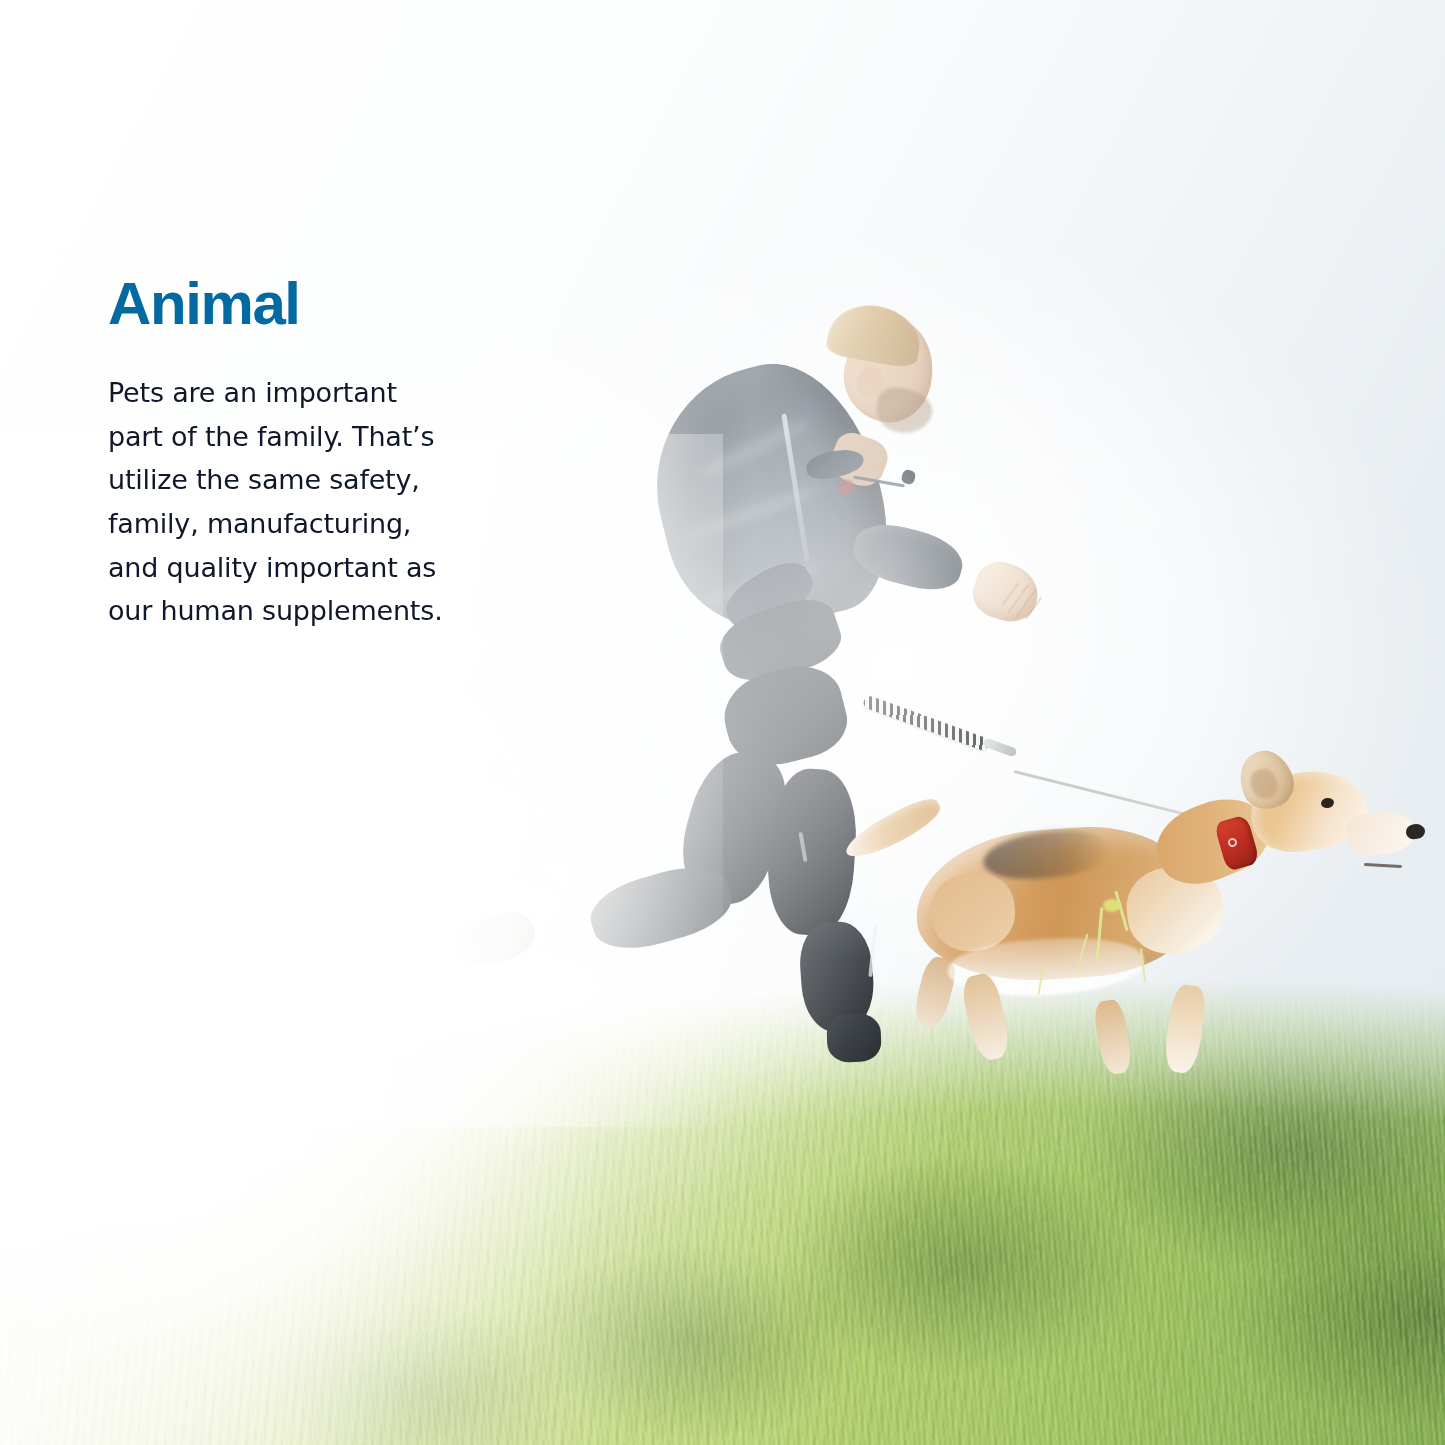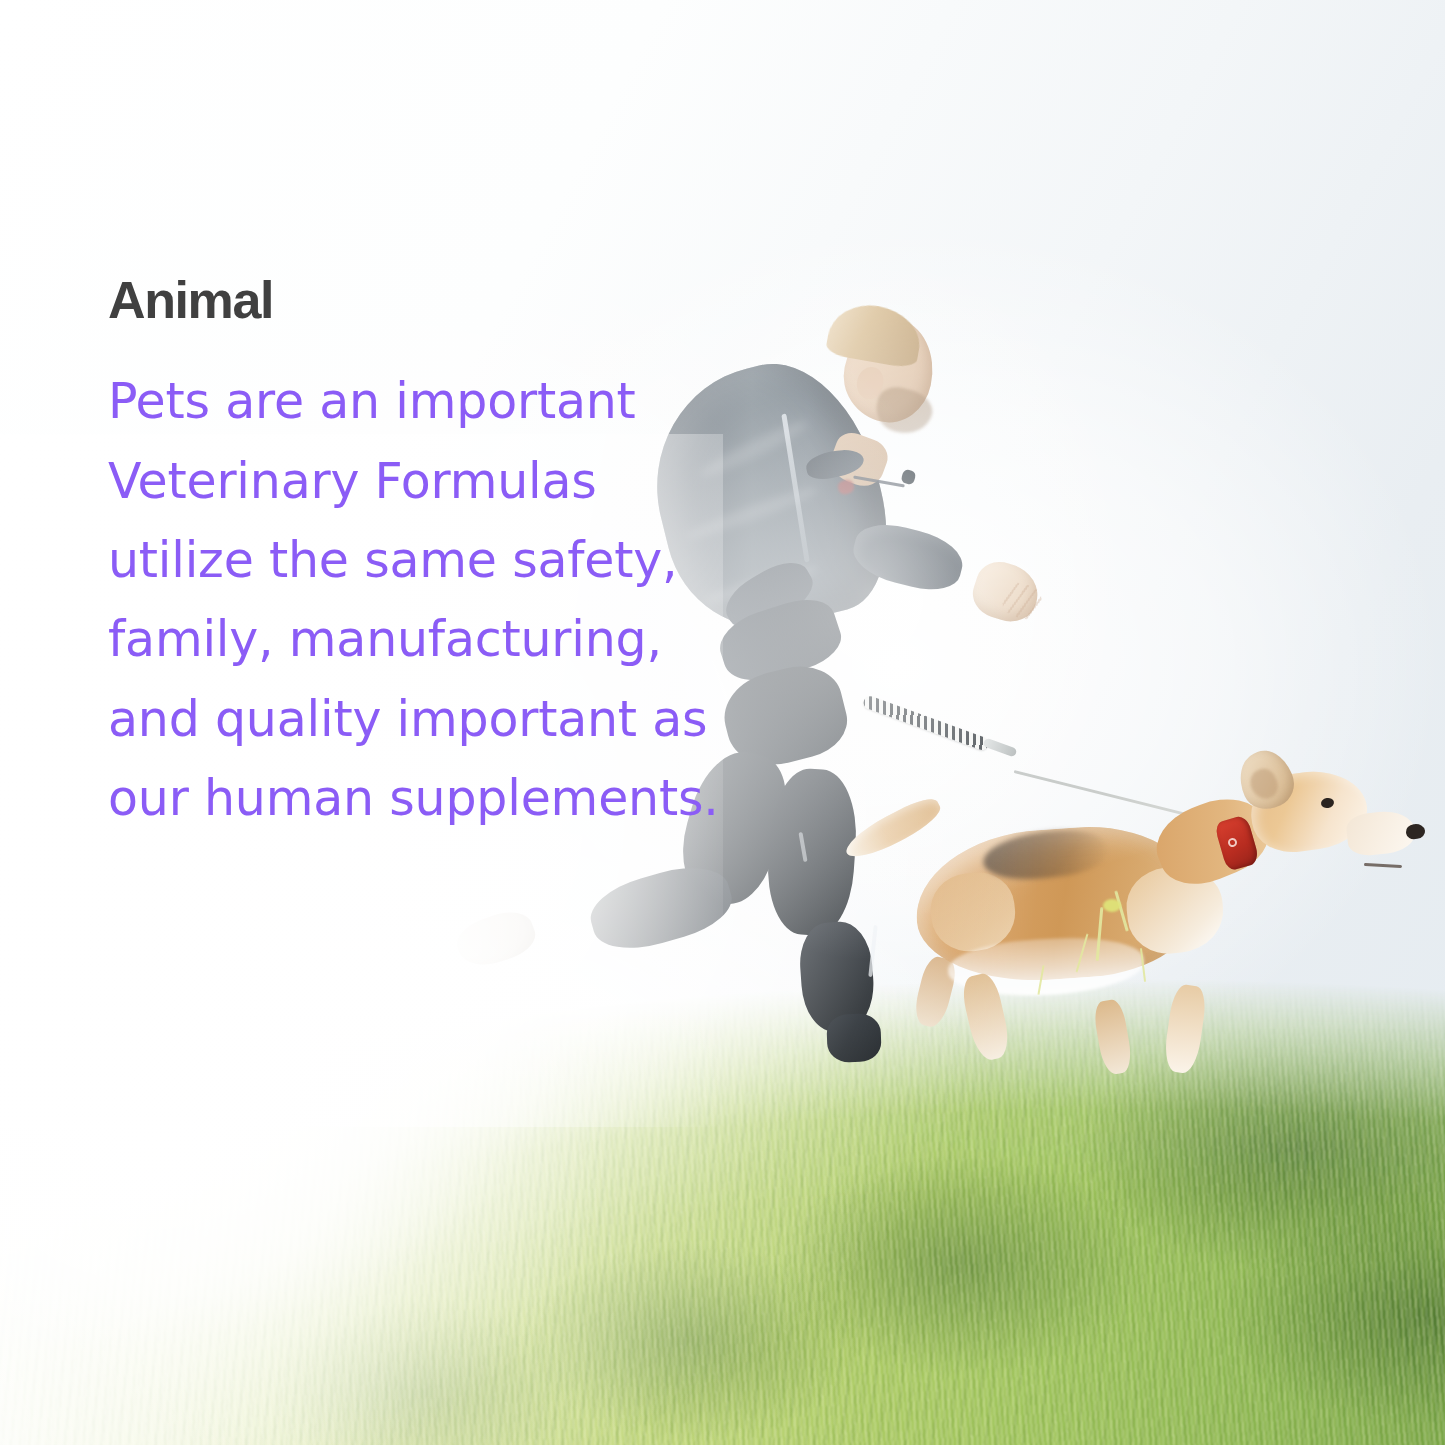--- a/index.html
+++ b/index.html
@@ -562,35 +562,35 @@
 
   
   .copy {
     position:absolute;
     left:108px;
     top:272px;
     width:580px;
     z-index:40;
   }
   .headline {
-    color:#404040;
+    color:#0369a1;
     font-family:"Liberation Sans", sans-serif;
     font-weight:bold;
-    font-size:52px;
+    font-size:60px;
     line-height:1.08;
     letter-spacing:-1.4px;
     margin:0 0 34px 0;
     text-rendering:optimizeLegibility;
   }
   .headline .line { display:block; }
   .body {
-    color:#8b5cf6;
+    color:#0f172a;
     font-family:"DejaVu Sans", sans-serif;
     font-weight:400;
-    font-size:49px;
+    font-size:27px;
     line-height:1.62;
     letter-spacing:-0.2px;
   }
   .body .line { display:block; white-space:nowrap; }
 </style>
 </head>
 <body>
 
 <div id="poster">
 
@@ -675,21 +675,21 @@
   <div class="bloom-main"></div>
   <div class="veil-bottomleft"></div>
   <div class="text-veil"></div>
 
   <div class="copy">
     <h1 class="headline">
       <span class="line">Animal</span>
     </h1>
     <div class="body">
       <span class="line">Pets are an important</span>
-      <span class="line">Veterinary Formulas</span>
+      <span class="line">part of the family. That’s</span>
       <span class="line">utilize the same safety,</span>
       <span class="line">family, manufacturing,</span>
       <span class="line">and quality important as</span>
       <span class="line">our human supplements.</span>
     </div>
   </div>
 
 </div>
 
 </body></html>

